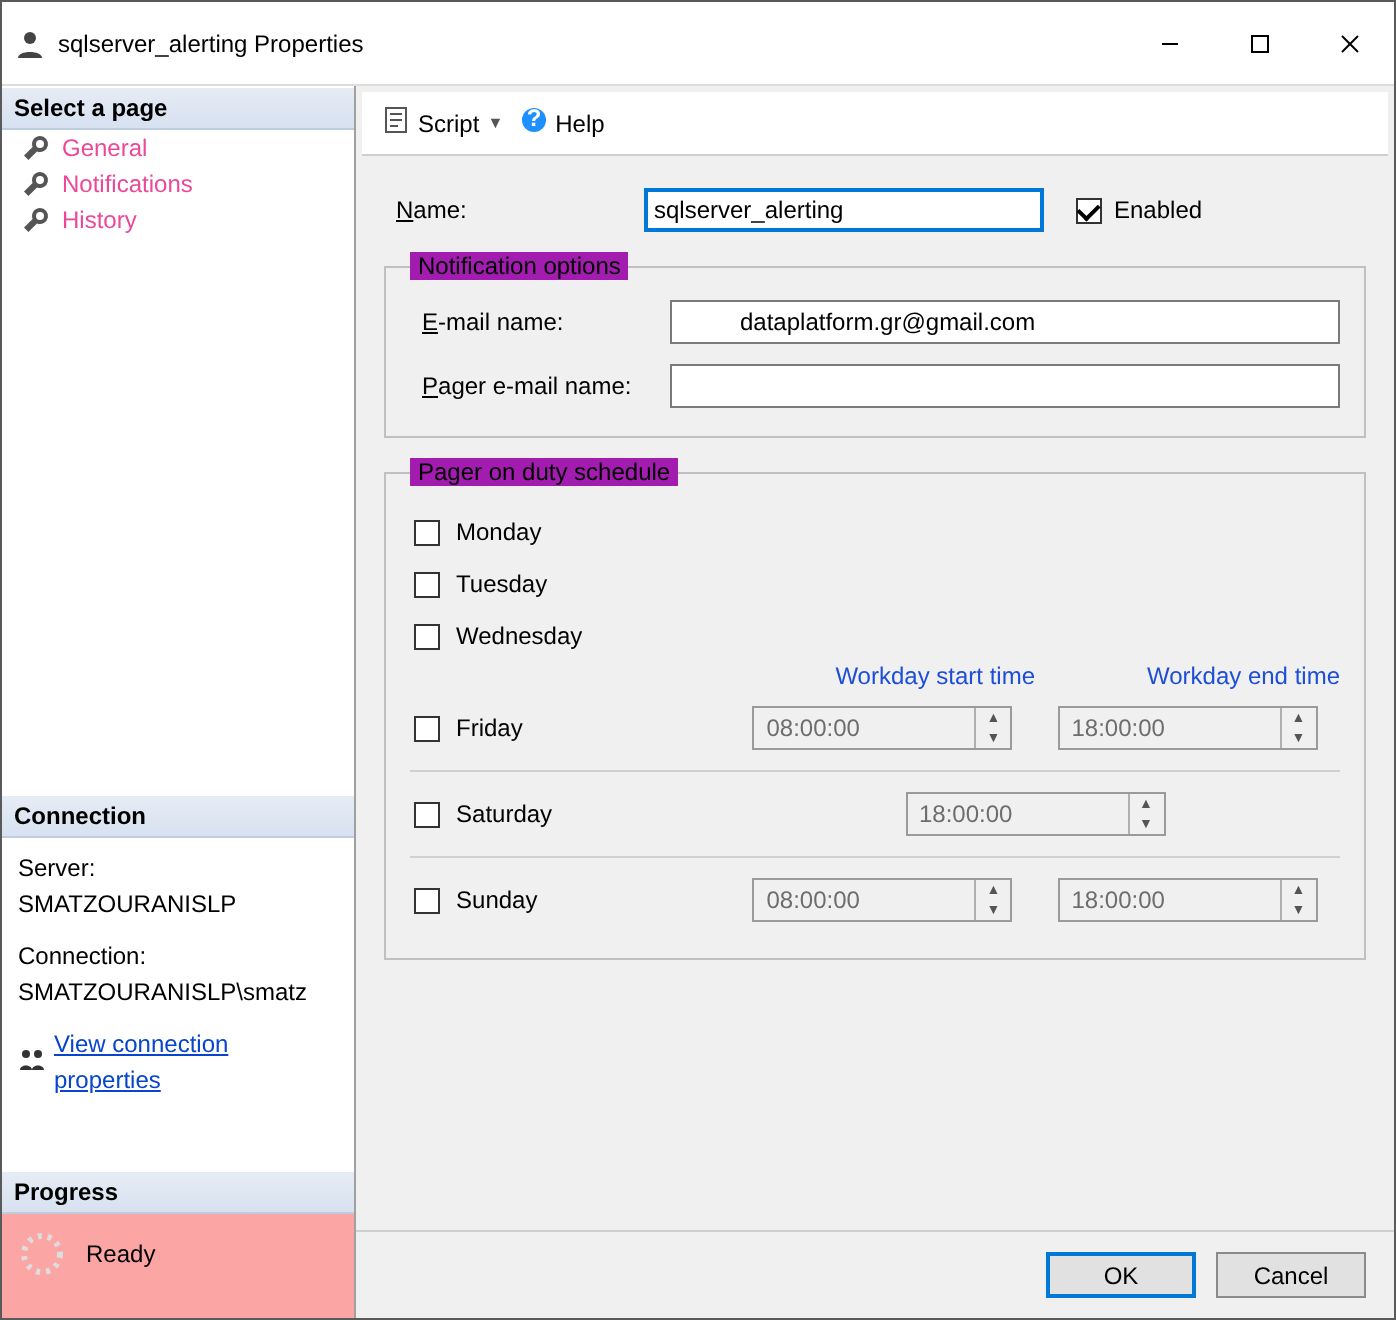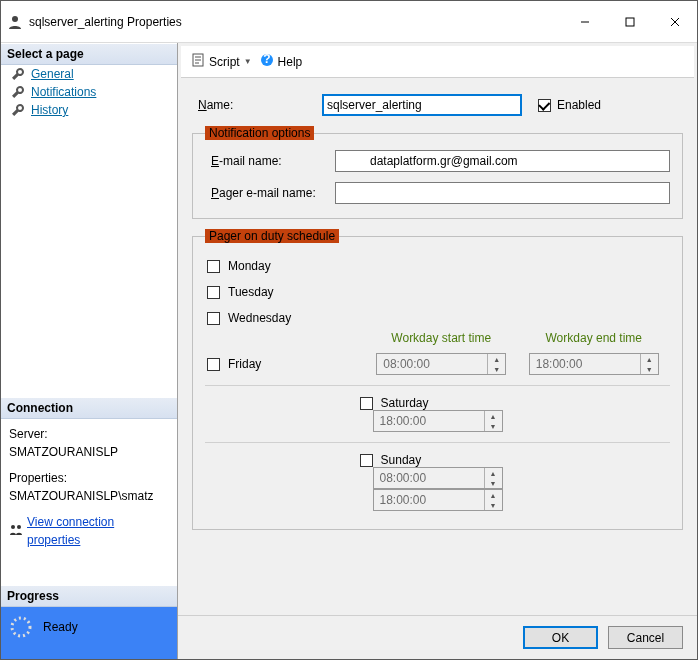--- a/index.html
+++ b/index.html
@@ -37,29 +37,28 @@
     border-top:1px solid #fff;
     border-bottom:1px solid #bfcde0;
     padding:3px 6px;
     font-weight:bold;
     color:#000;
   }
   .sidebar-list { background:#fff; flex-shrink:0; }
   .sidebar-item {
     display:flex; align-items:flex-start; gap:6px;
     padding:2px 6px 2px 10px;
-    color:#0369a1;
+    color:#ec4899;
     cursor:default;
-    text-decoration:underline;
   }
   .sidebar-item .small-icon { width:14px; height:14px; display:flex; align-items:center; justify-content:center; }
   .sidebar-spacer { flex:1; background:#fff; }
   .connection-block { background:#fff; padding:6px 8px; line-height:1.5; }
   .conn-link { color:#0645cc; text-decoration:underline; cursor:pointer; display:inline-flex; align-items:center; gap:4px; }
-  .progress-block { background:#3b82f6; padding:8px 8px 20px; display:flex; align-items:center; gap:10px; }
+  .progress-block { background:#fca5a5; padding:8px 8px 20px; display:flex; align-items:center; gap:10px; }
   .spinner { width:24px; height:24px; }
   .main-panel {
     flex:1; display:flex; flex-direction:column;
     background:#f0f0f0;
   }
   .toolbar {
     height:32px; display:flex; align-items:center; gap:8px;
     padding:0 10px;
     background:#fff;
     border-bottom:1px solid #cfcfcf;
@@ -85,26 +84,26 @@
   }
   .checkbox.checked::after {
     content:""; width:8px; height:5px;
     border-left:2px solid #000; border-bottom:2px solid #000;
     transform: rotate(-45deg) translate(0px,-1px);
   }
   fieldset.groupbox {
     border:1px solid #c0c0c0; margin:6px 0 10px 0;
     padding:10px 12px 12px;
   }
-  fieldset.groupbox legend { padding:0 4px; color:#000; background:#c2410c; }
+  fieldset.groupbox legend { padding:0 4px; color:#000; background:#a21caf; }
   .schedule-row { display:flex; align-items:center; padding:6px 0; }
-  .schedule-row.sep { border-top:1px solid #d0d0d0; padding-top:10px; margin-top:4px;flex-direction:column; }
+  .schedule-row.sep { border-top:1px solid #d0d0d0; padding-top:10px; margin-top:4px; }
   .schedule-row .day { display:flex; align-items:center; gap:8px; width:160px; padding-left:2px;}
   .time-headers { display:flex; margin-left:160px; }
-  .time-headers div { flex:1; text-align:center; color:#4d7c0f; }
+  .time-headers div { flex:1; text-align:right; color:#1d4ed8; }
   .time-input-wrap { flex:1; display:flex; justify-content:center; }
   .time-input {
     width:130px; height:22px; border:1px solid #9a9a9a; background:#fff;
     display:flex; align-items:stretch;
   }
   .time-input.disabled { background:#f0f0f0; color:#6d6d6d; }
   .time-input .value { flex:1; padding:3px 6px; }
   .time-input .spin { width:18px; border-left:1px solid #b0b0b0; display:flex; flex-direction:column; }
   .time-input .spin .arrow { flex:1; display:flex; align-items:center; justify-content:center; font-size:7px; color:#555; cursor:default;}
   .button-bar {
@@ -182,21 +181,21 @@
         </div>
       </div>
 
       <div class="sidebar-spacer"></div>
 
       <div class="sidebar-section-header">Connection</div>
       <div class="connection-block">
         <div>Server:</div>
         <div>SMATZOURANISLP</div>
         <div style="height:8px"></div>
-        <div>Properties:</div>
+        <div>Connection:</div>
         <div>SMATZOURANISLP\smatz</div>
         <div style="height:8px"></div>
         <span class="conn-link">
           <span>
             <svg width="14" height="14" viewBox="0 0 14 14">
                 <circle cx="4" cy="5" r="2" fill="#333"></circle>
                 <circle cx="10" cy="5" r="2" fill="#333"></circle>
                 <path d="M1 13c0-3 6-3 6 0M7 13c0-3 6-3 6 0" fill="#333"></path>
               </svg>
           </span>

